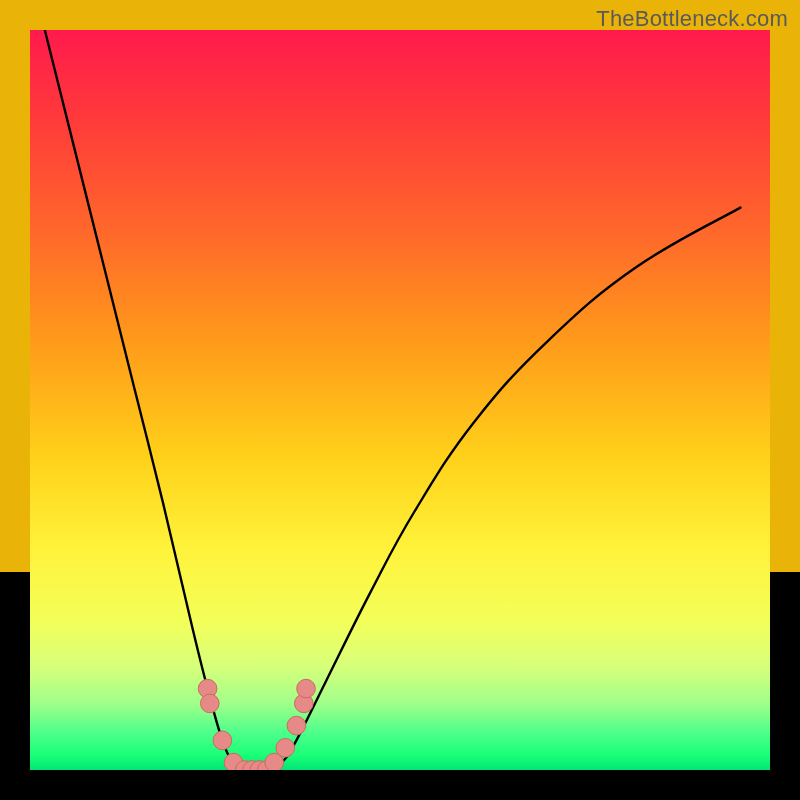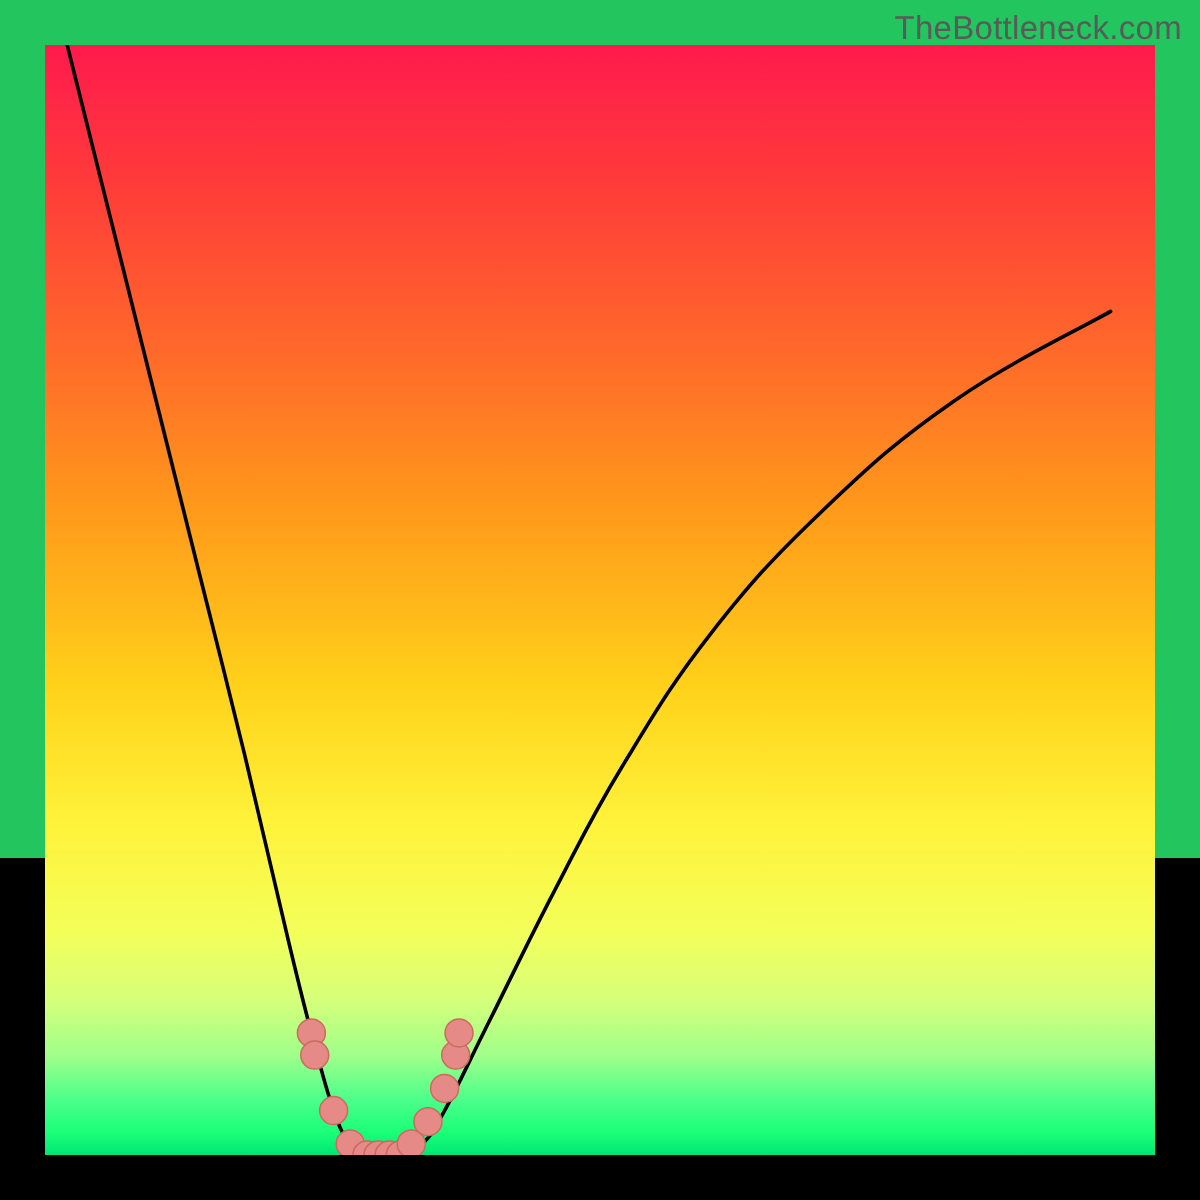--- a/index.html
+++ b/index.html
@@ -8,21 +8,21 @@
     width: 800px;
     height: 800px;
     overflow: hidden;
     background: #000;
     font-family: Arial, Helvetica, sans-serif;
   }
   .frame {
     position: relative;
     width: 800px;
     height: 572px;
-    background: #22c55e;
+    background: #eab308;
   }
   .plot-area {
     position: absolute;
     left: 30px;
     top: 30px;
     width: 740px;
     height: 740px;
     
     background: linear-gradient(
       to bottom,

